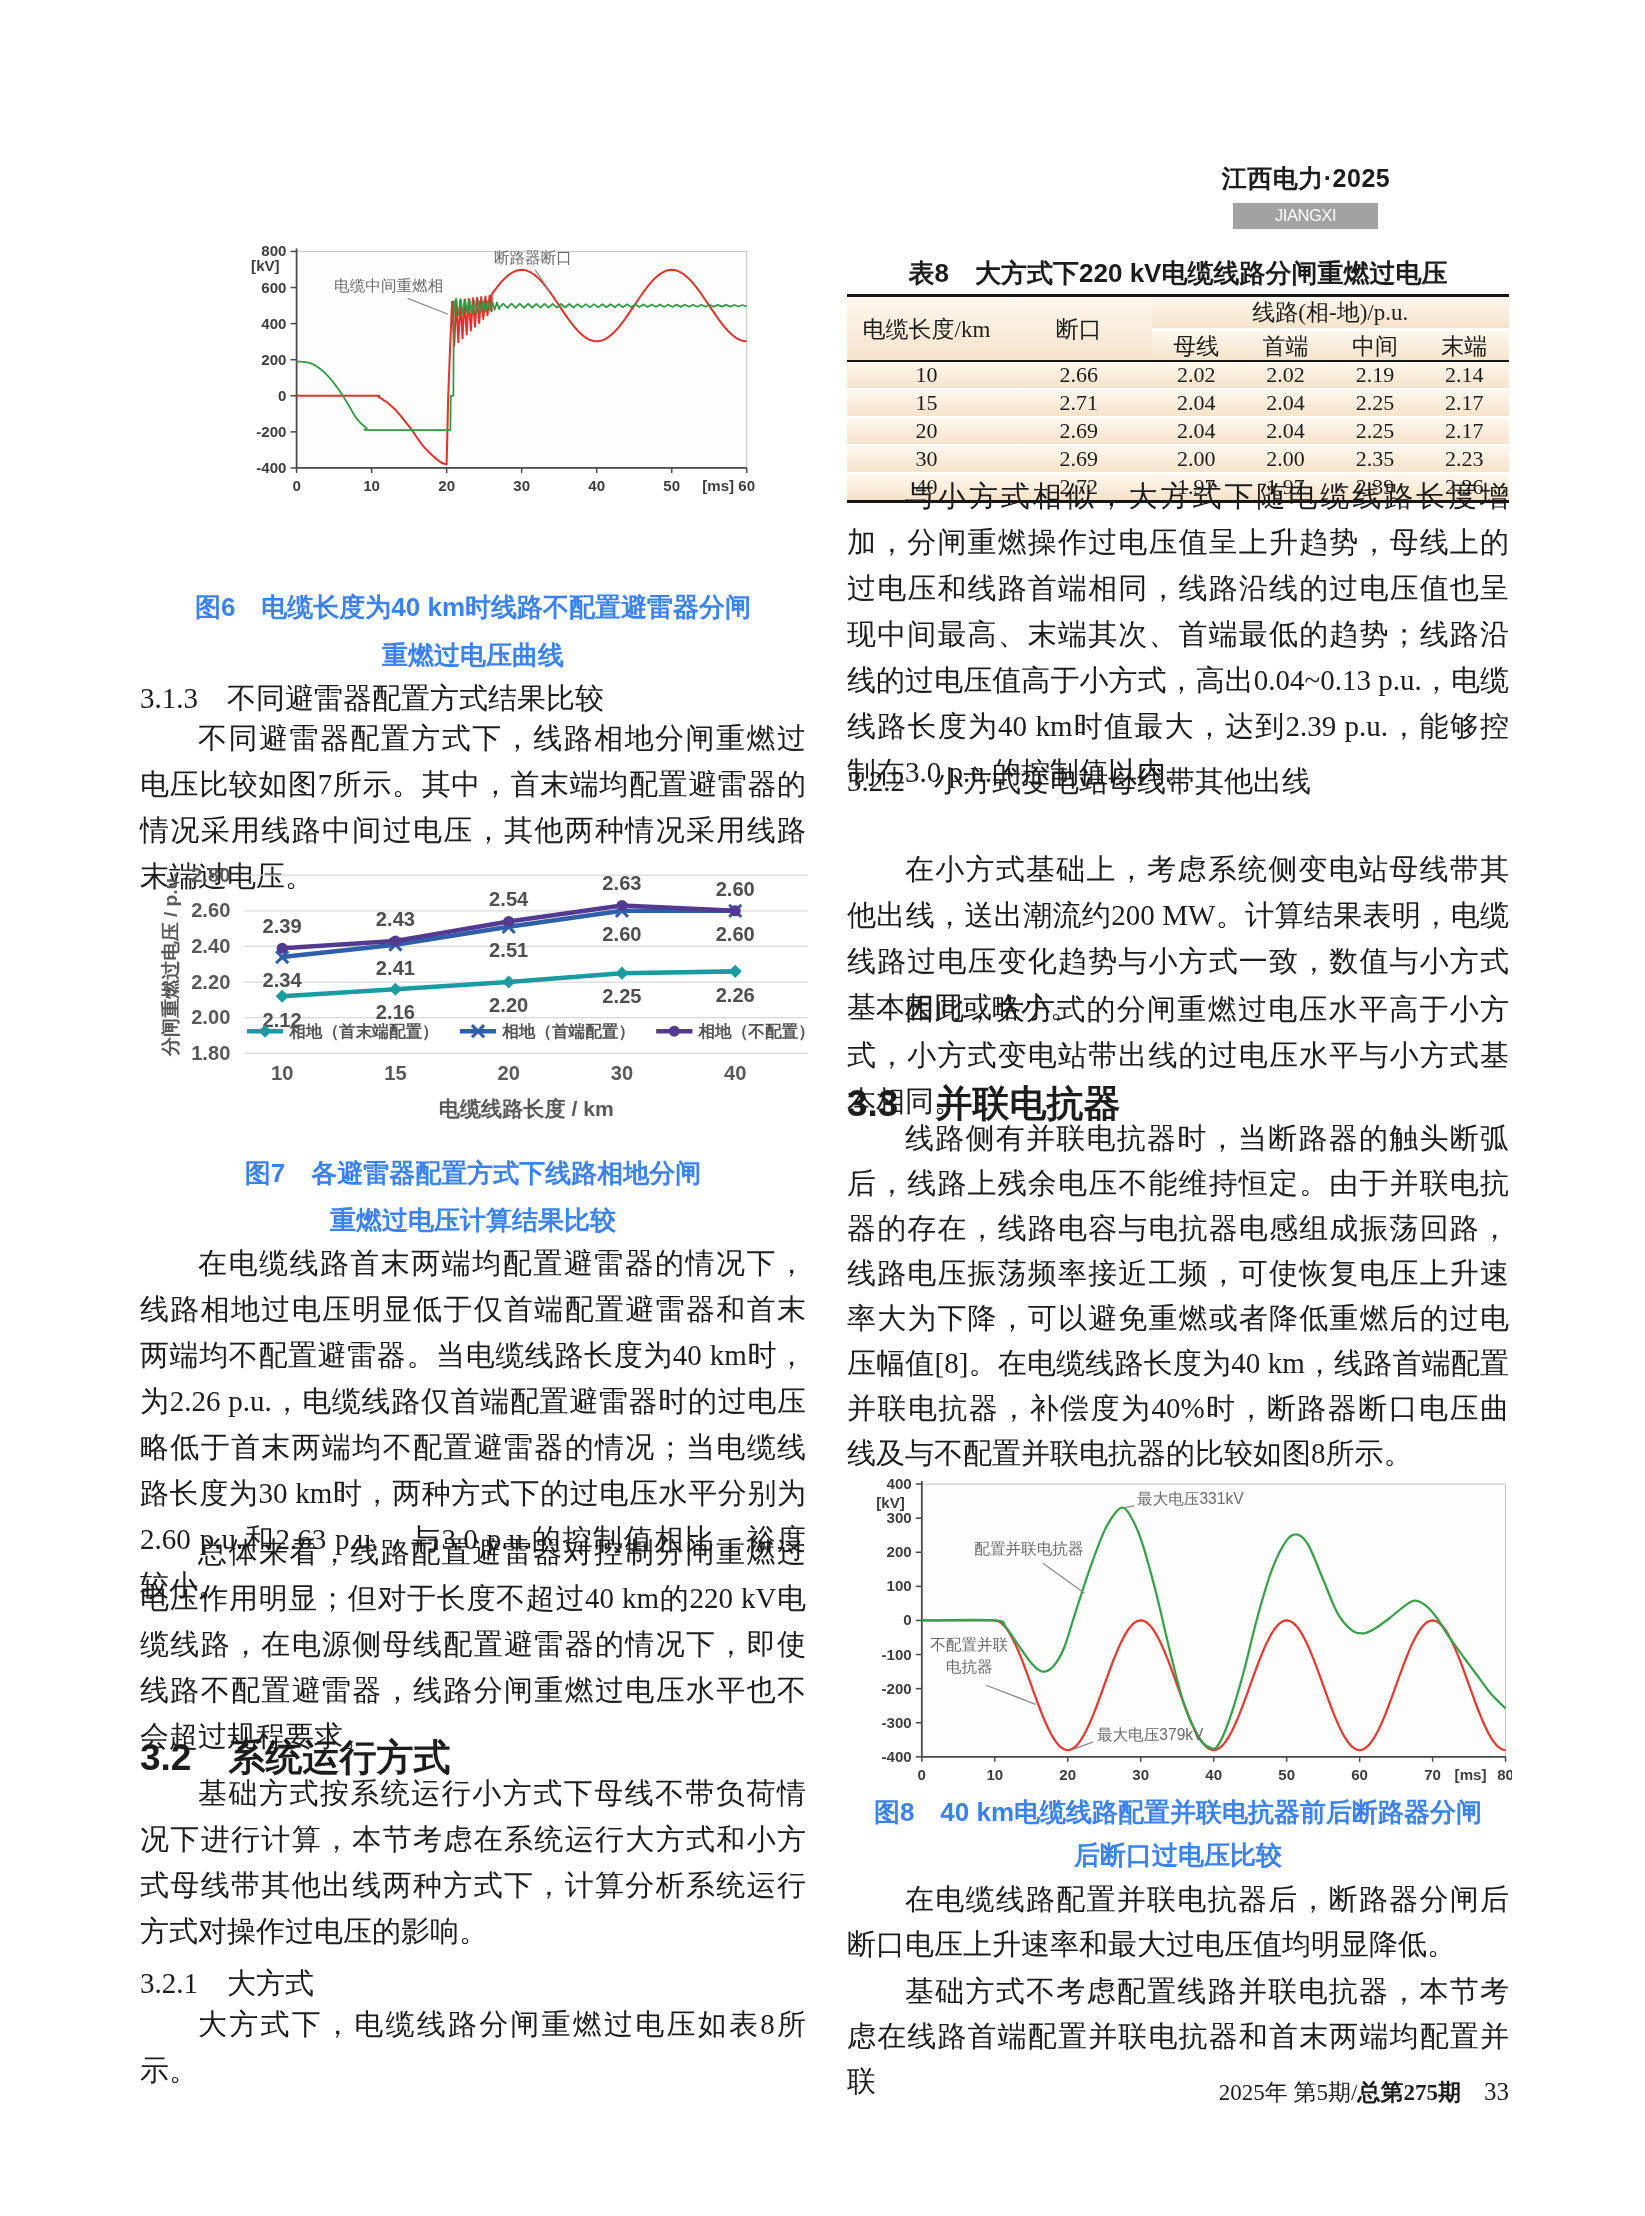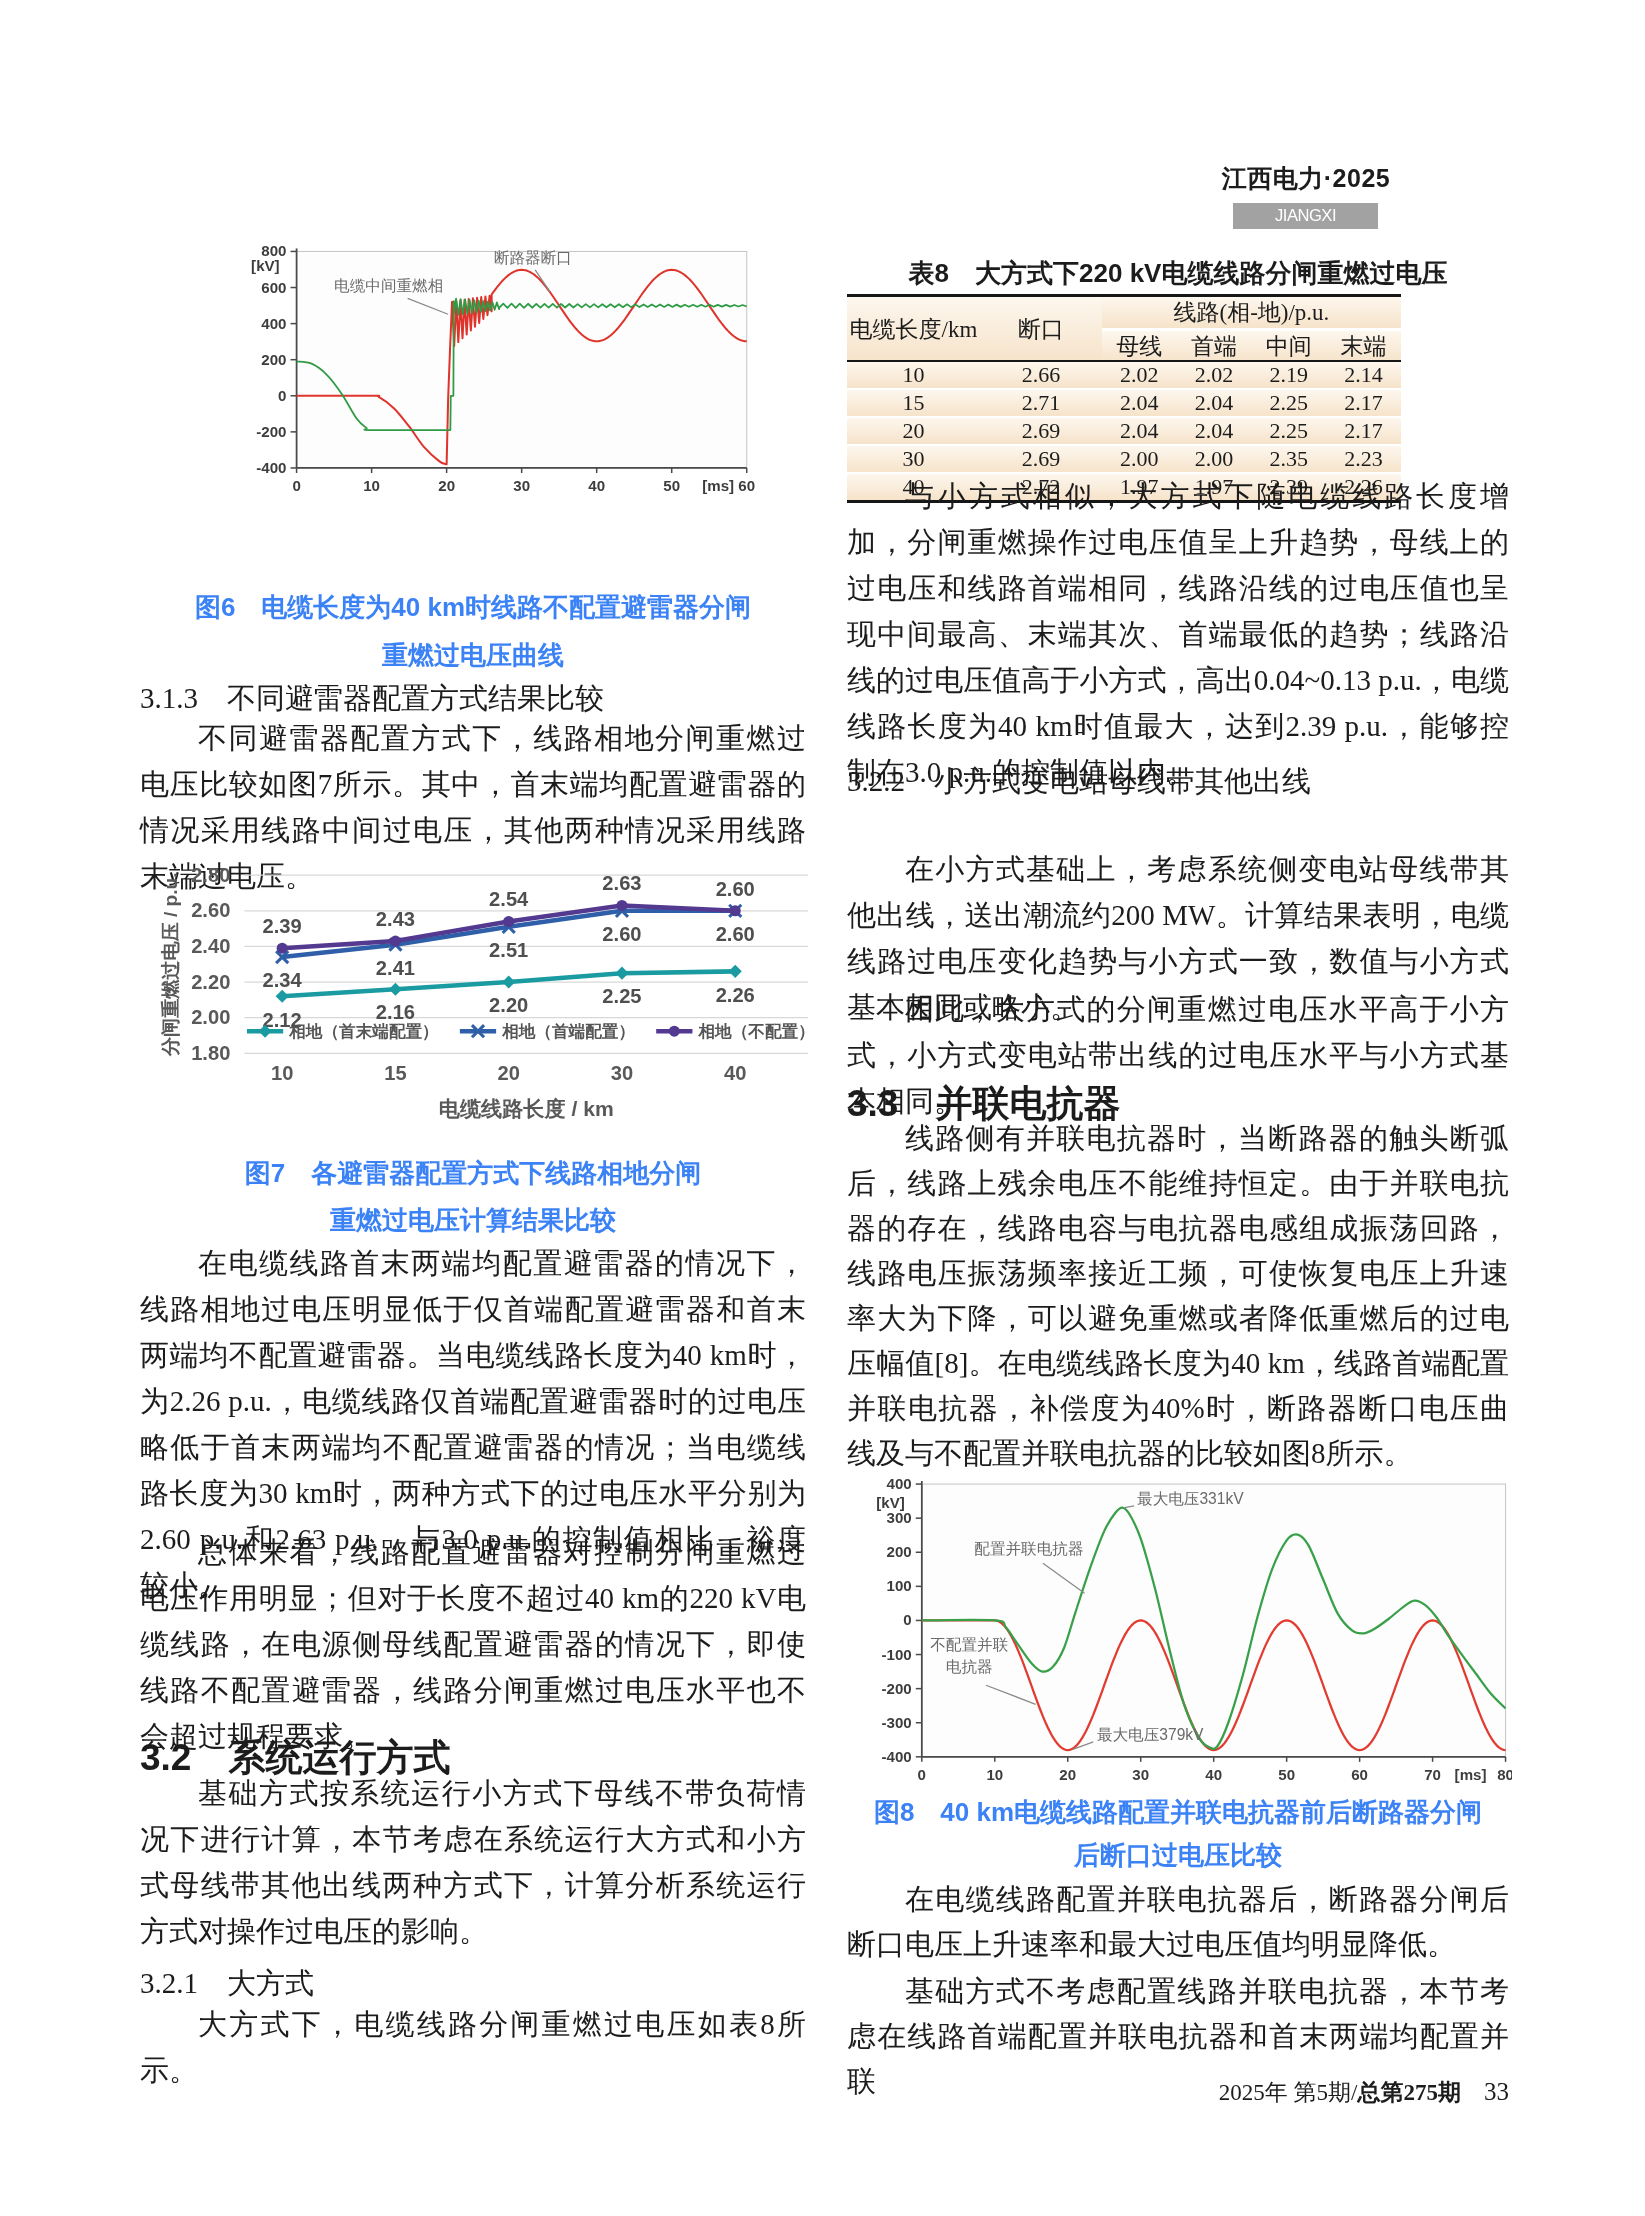--- a/index.html
+++ b/index.html
@@ -22,21 +22,21 @@
 
   .h-sub{font-size:29px;font-weight:400;}          
   .h-bold{font-size:37px;font-weight:700;font-family:"Liberation Sans","DejaVu Sans",sans-serif;}
   .caption{width:666px;text-align:center;font-size:26px;font-weight:700;
            font-family:"Liberation Sans","DejaVu Sans",sans-serif;color:#3b82f6;}
   .captionR{width:662px;}
 
   
   .t8-title{left:847px;top:256px;width:662px;text-align:center;font-size:26px;font-weight:700;
             font-family:"Liberation Sans","DejaVu Sans",sans-serif;}
-  .t8wrap{left:847px;top:294px;width:554px;}
+  .t8wrap{left:847px;top:294px;width:662px;}
   .t8wrap table{width:100%;border-collapse:separate;border-spacing:0;
                 border-top:3px solid #161616;border-bottom:3px solid #161616;}
   .t8wrap th,.t8wrap td{background:linear-gradient(180deg,#fdf7ee 0%,#f6e3ca 100%);
                 text-align:center;font-weight:400;padding:0;}
   .t8wrap th{font-size:23px;height:25px;}
   .t8wrap td{font-size:22px;height:23px;}
   .t8wrap thead th{border-bottom:0;}
   .t8wrap thead tr:first-child th.grp{border-bottom:3px solid #ffffff;}
   .t8wrap thead th.hdrline{box-shadow:inset 0 -2px 0 #161616;}
   .t8wrap tbody tr:not(:first-child) td{border-top:2.5px solid #ffffff;}

